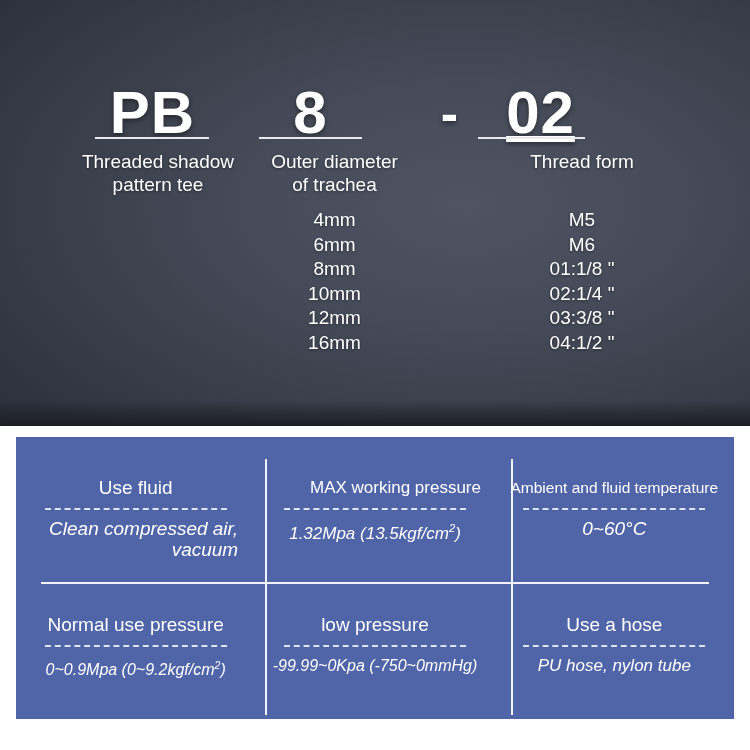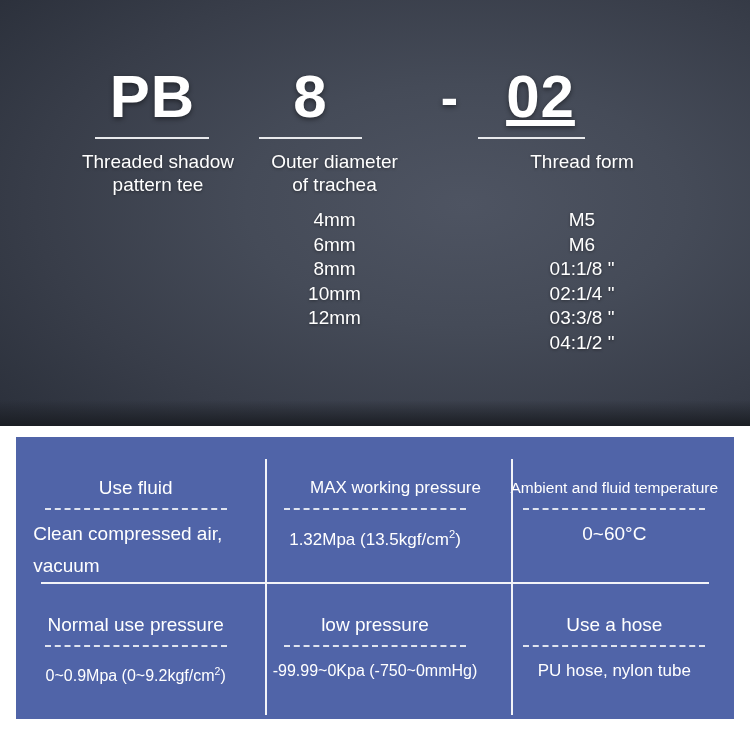--- a/index.html
+++ b/index.html
@@ -49,20 +49,21 @@
   }
   .code-part {
     position: absolute;
     color: #ffffff;
     font-size: 60px;
     font-weight: bold;
     letter-spacing: 1px;
     line-height: 70px;
     text-align: center;
     text-shadow: 0 2px 5px rgba(0,0,0,0.45);
+    margin-top: 16px;
   }
   .code-pb   { left: 95px;  width: 115px; }
   .code-dia  { left: 258px; width: 105px; }
   .code-dash { left: 410px; width: 80px; font-size: 52px; }
   .code-thr  { left: 488px; width: 105px; text-decoration: underline; }
 
   .ul {
     position: absolute;
     height: 2px;
     background: #e8e9ec;
@@ -115,21 +116,21 @@
   .row-bottom { top: 145px; height: 137px; }
 
   .spec-cell {
     position: relative;
     flex: 1 1 0;
     display: flex;
     flex-direction: column;
     align-items: center;
     justify-content: flex-start;
     color: #ffffff;
-    text-align: left;
+    text-align: right;
     box-sizing: border-box;
     padding: 0 6px;
   }
   .row-top .spec-cell    { padding-top: 40px; }
   .row-bottom .spec-cell { padding-top: 32px; }
 
   .spec-title {
     font-size: 19px;
     line-height: 22px;
     white-space: nowrap;
@@ -139,22 +140,23 @@
 
   .dash-sep {
     width: 182px;
     height: 0;
     margin: 9px 0 8px 0;
     border-top: 2px dashed #dfe3ef;
   }
 
   .spec-value {
     font-size: 19px;
-    line-height: 32px;
+    line-height: 21px;
     white-space: nowrap;
+    font-style: italic;
   }
   .spec-value.mid   { font-size: 17px; }
   .spec-value.small { font-size: 16px; }
   .spec-value.wrap  { white-space: normal; width: 205px; }
   .spec-value sup { font-size: 0.66em; vertical-align: super; }
 
   
   .v-div {
     position: absolute;
     width: 2px;
@@ -192,20 +194,21 @@
     <div class="cap cap-2">Outer diameter<br>of trachea</div>
     <div class="cap cap-1">Threaded shadow<br>pattern tee</div>
     <div class="cap cap-3">Thread form</div>
 
     <div class="opt-list opt-dia">
         <div>4mm</div>
         <div>6mm</div>
         <div>8mm</div>
         <div>10mm</div>
         <div>12mm</div>
+        <div>16mm</div>
       </div>
     <div class="opt-list opt-thr">
         <div>M5</div>
         <div>M6</div>
         <div>01:1/8 "</div>
         <div>02:1/4 "</div>
         <div>03:3/8 "</div>
         <div>04:1/2 "</div>
       </div>
   </div>

